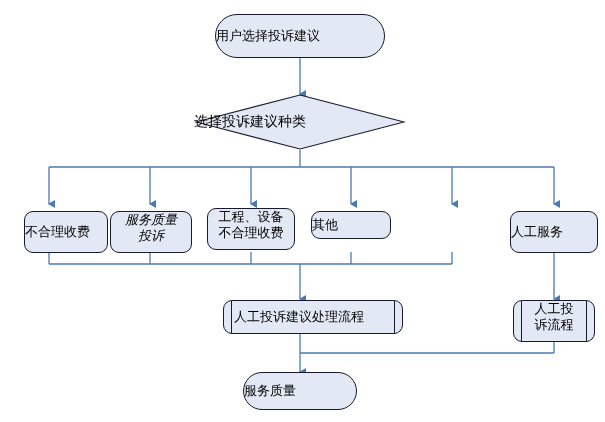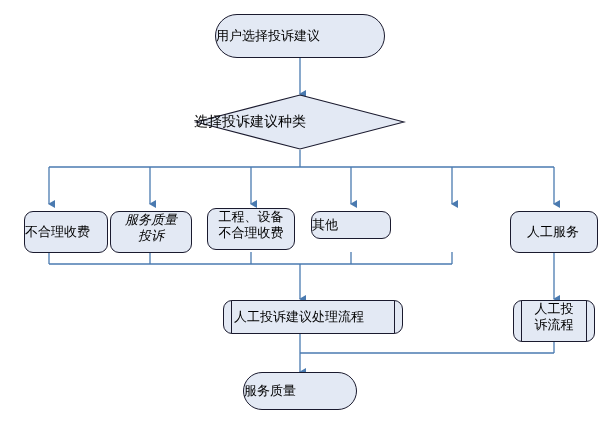--- a/index.html
+++ b/index.html
@@ -144,21 +144,21 @@
   <div class="node process-round" style="left:207px; top:208px; width:88px; height:42px; flex-direction:column;">
     <span>工程、设备</span>
     <span>不合理收费</span>
   </div>
 
   <div class="node process-round" style="left:311px; top:211px; width:80px; height:28px;">
     <span class="nowrap">其他</span>
   </div>
 
 
-  <div class="node process-round" style="left:510px; top:211px; width:88px; height:42px;padding-left:16px;">
+  <div class="node process-round" style="left:510px; top:211px; width:88px; height:42px;">
     <span class="nowrap">人工服务</span>
   </div>
 
   <div class="node predef" style="left:210px; top:300px; width:180px; height:34px;margin-left:13px;">
     <span class="bar-l"></span>
     <span class="bar-r"></span>
     <span class="ptext nowrap">人工投诉建议处理流程</span>
   </div>
 
   <div class="node predef" style="left:513px; top:300px; width:82px; height:42px; flex-direction:column;font-family:Liberation Serif, serif;">

